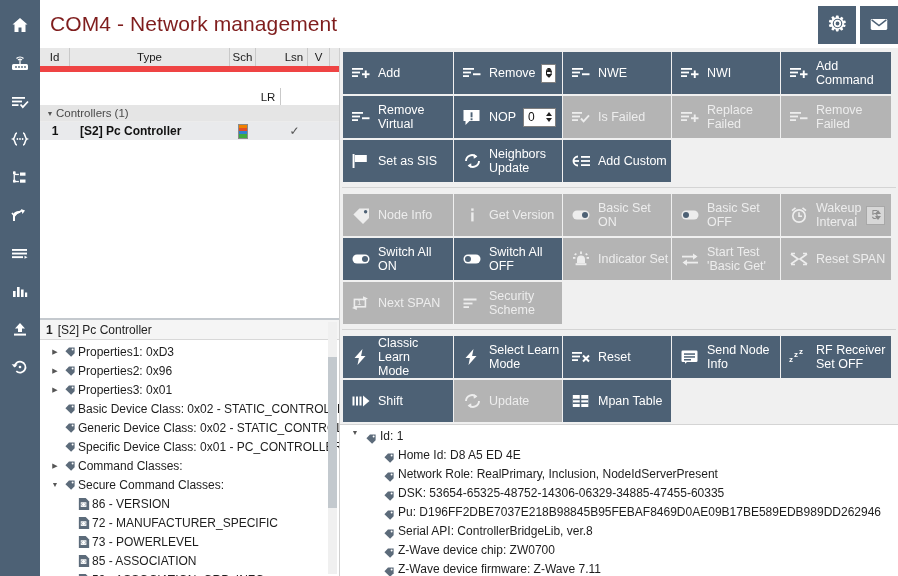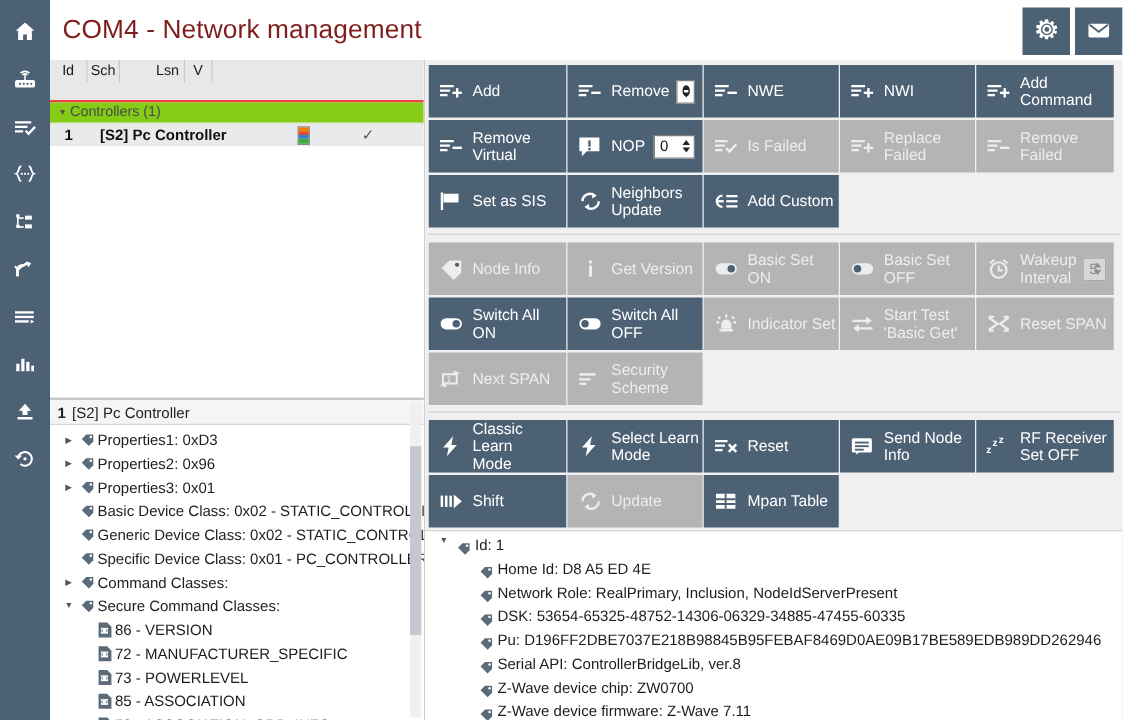--- a/index.html
+++ b/index.html
@@ -44,35 +44,35 @@
 
   
   .content { flex:1; display:flex; min-height:0; }
   .left-col { width:300px; flex:0 0 300px; display:flex; flex-direction:column;
               border-right:1px solid #cfcfcf; background:#fff; min-height:0; }
   .right-col { flex:1; display:flex; flex-direction:column; background:#f0f0f0; min-height:0; }
 
   
   .node-table { height:272px; flex:0 0 272px; display:flex; flex-direction:column;
                 border-bottom:2px solid #c4c9ce; background:#fff; overflow:hidden; }
-  .nt-head { display:flex; height:34px; background:#e8e8e8; border-bottom:2px solid #ef4444;
+  .nt-head { display:flex; height:24px; background:#e8e8e8; border-bottom:6px solid #ef4444;
              font-size:11.5px; color:#1b1b1b; }
   .nt-head div { border-right:1px solid #c9c9c9; display:flex; align-items:center;
                  justify-content:center; height:18px; }
   .c-id   { width:30px; }
   .c-type { width:160px; }
   .c-sch  { width:26px;text-align:right; }
   .c-lr   { width:25px;margin-top:40px; }
   .c-lsn  { width:27px; }
   .c-v    { width:22px; }
   .c-rest { flex:1; border-right:none !important; }
 
   .nt-group { display:flex; align-items:center; height:17px; font-size:11.5px;
-              color:#4a4a4a; padding-left:4px; background:#84cc16;
-              border-bottom:1px solid #ececec; }
+              color:#4a4a4a; padding-left:4px; background:#e5e5e5;
+              border-bottom:1px solid #ececec;margin-top:33px; }
   .tri { width:12px; display:inline-block; text-align:center; font-size:7px; color:#555; }
   .nt-row { display:flex; height:18px; align-items:center; background:#e9eaec;
             font-size:12px; font-weight:bold; color:#111; }
   .nt-row .cell { display:flex; align-items:center; justify-content:center; height:18px; }
   .nt-row .cell.left { justify-content:flex-start; padding-left:10px; }
 
   .sch-bar { width:10px; height:15px; display:flex; flex-direction:column;
              border:1px solid #8a8a8a; }
   .sch-bar i { flex:1; display:block; }
 
@@ -275,20 +275,21 @@
       </div>
     </div>
 
     <div class="content">
 
       <div class="left-col">
 
         <div class="node-table">
           <div class="nt-head">
             <div class="c-id">Id</div>
+            <div class="c-type">Type</div>
             <div class="c-sch">Sch</div>
             <div class="c-lr">LR</div>
             <div class="c-lsn">Lsn</div>
             <div class="c-v">V</div>
             <div class="c-rest"></div>
           </div>
           <div class="nt-group">
             <span class="tri">▼</span>
             <span>Controllers</span>
             <span style="margin-left:3px">(1)</span>

